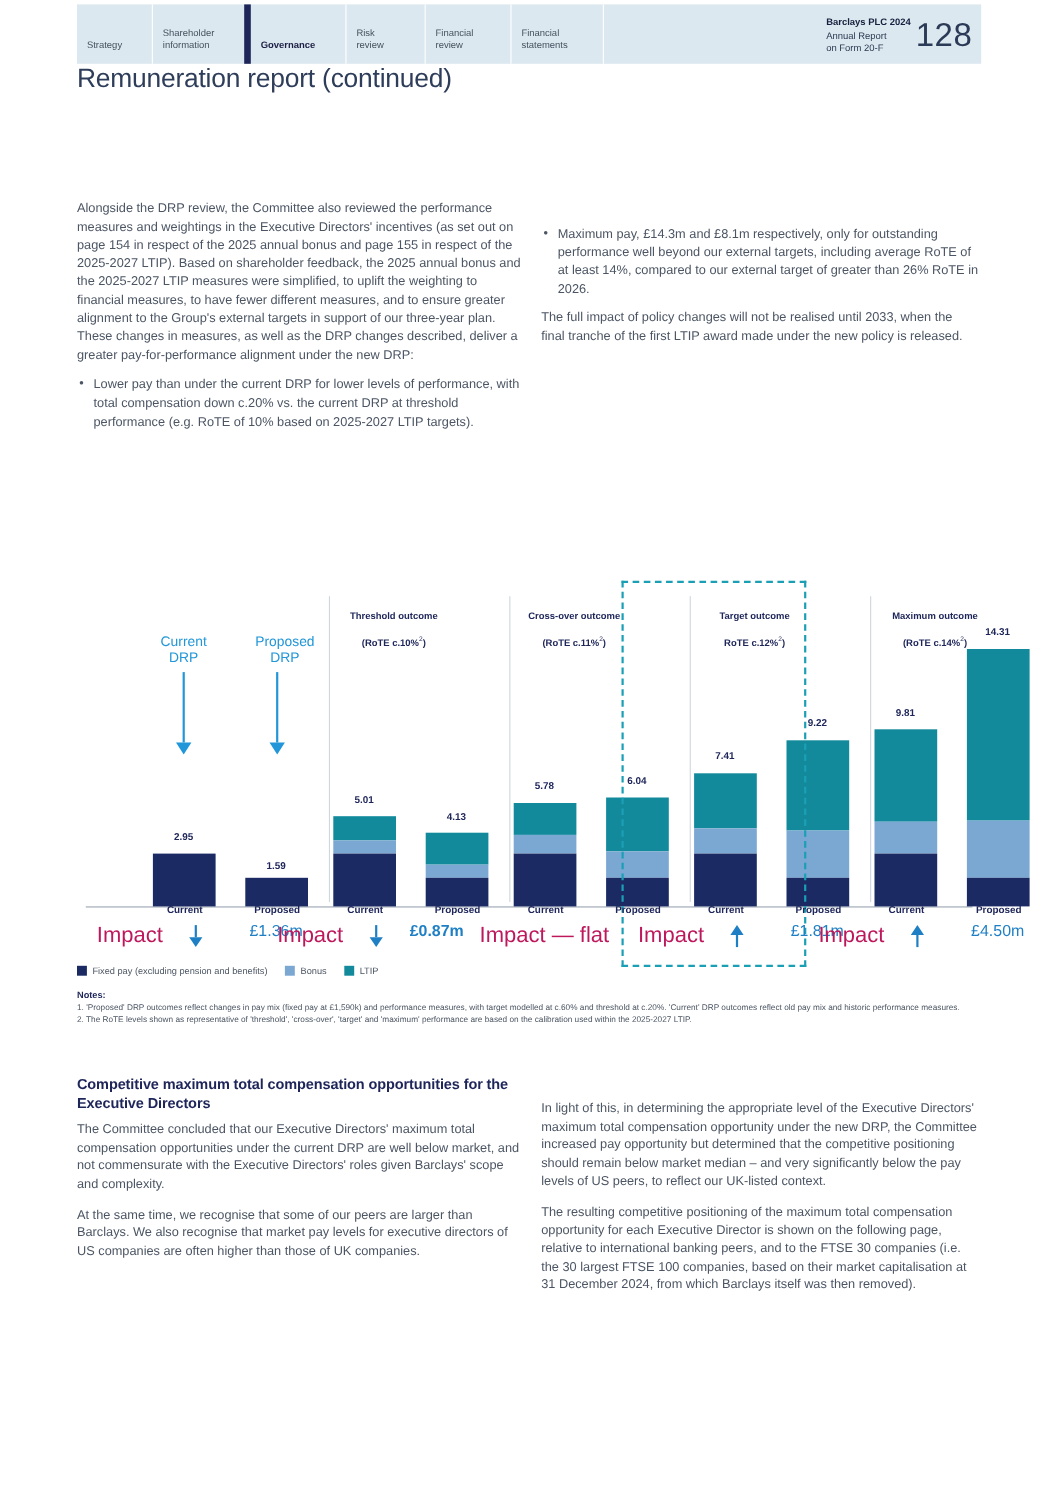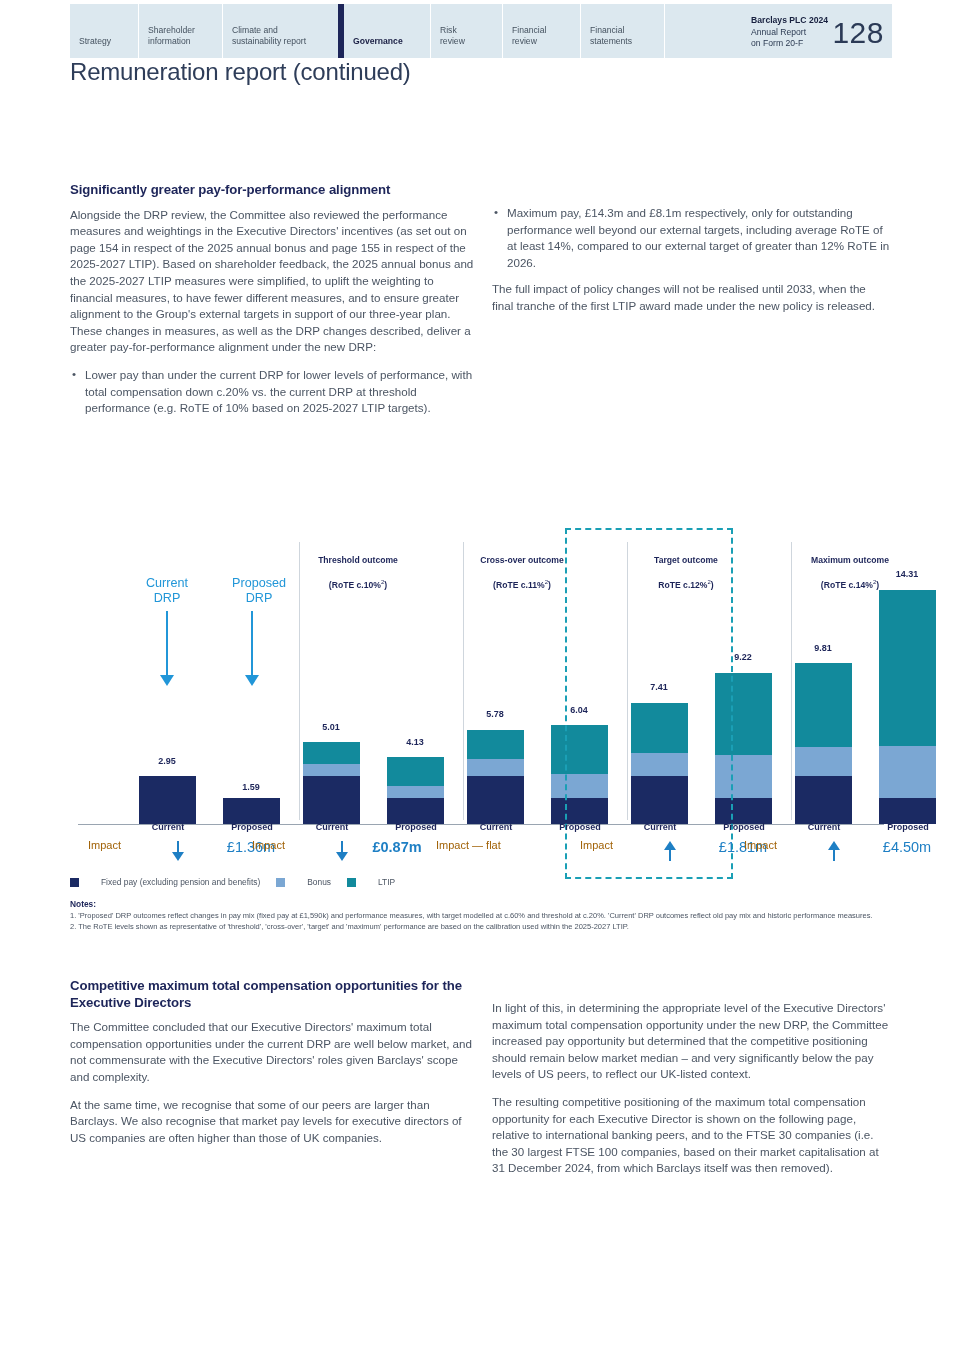--- a/index.html
+++ b/index.html
@@ -133,21 +133,21 @@
   }
 
   
   .impact-row { position: absolute; left: 70px; top: 822px; width: 822px; height: 50px; }
   .cp-label {
     position: absolute; top: 0; width: 72px; text-align: center;
     font-size: 9px; font-weight: bold; color: #1d2559;
   }
   .impact-text {
     position: absolute; top: 17px;
-    font-size: 11px; color: #a16207; font-weight: 400; white-space: nowrap;
+    font-size: 20px; color: #be185d; font-weight: 400; white-space: nowrap;
   }
   .impact-val {
     position: absolute; top: 17px; width: 90px; text-align: center;
     font-size: 14.5px; color: #1e7fc4; font-weight: 400;
   }
   .imp-arrow { position: absolute; width: 12px; }
   .imp-arrow .shaft { width: 2.5px; background: #1e7fc4; margin: 0 auto; }
   .imp-arrow .head-d {
     width: 0; height: 0; margin: 0 auto;
     border-left: 6px solid transparent; border-right: 6px solid transparent;
@@ -158,21 +158,21 @@
     border-left: 6px solid transparent; border-right: 6px solid transparent;
     border-bottom: 9px solid #1e7fc4;
   }
 
   
   .legend {
     position: absolute; left: 70px; top: 877px;
     display: flex; align-items: center; gap: 6px;
     font-size: 8.4px; color: #4b5563;
   }
-  .legend .item { display: flex; align-items: center; gap: 22px; margin-right: 10px; }
+  .legend .item { display: flex; align-items: center; gap: 5px; margin-right: 10px; }
   .sw { width: 9px; height: 9px; display: inline-block; }
   .sw.fixed { background: #1b2a63; }
   .sw.bonus { background: #7ba7d3; }
   .sw.ltip  { background: #128a9c; }
 
   
   .notes { position: absolute; left: 70px; top: 899px; width: 850px; }
   .notes .nh { font-size: 8.4px; font-weight: bold; color: #1d2559; margin-bottom: 2px; }
   .notes .nl {
     font-size: 7.5px; line-height: 10.2px; color: #4b5563; margin-bottom: 1px;
@@ -181,52 +181,49 @@
 </style>
 </head>
 <body>
 
 <div class="page">
 
   <div class="navbar">
     <div class="nav-tab t-strategy"><span>Strategy</span></div>
     <div class="nav-tab t-shareholder"><span>Shareholder
 information</span></div>
-    <div class="nav-tab t-climate"><span>Climate and
-sustainability report</span></div>
     <div class="nav-tab t-governance active"><span>Governance</span></div>
     <div class="nav-tab t-risk"><span>Risk
 review</span></div>
     <div class="nav-tab t-finrev"><span>Financial
 review</span></div>
     <div class="nav-tab t-finstat"><span>Financial
 statements</span></div>
     <div class="nav-tab t-spacer"></div>
 
     <div class="nav-meta">
       <div class="m1">Barclays PLC 2024</div>
       <div>Annual Report</div>
       <div>on Form 20-F</div>
     </div>
     <div class="page-num">128</div>
   </div>
 
   <div class="page-title">Remuneration report (continued)</div>
 
   <div class="col col-left-top">
-    <h2 class="sec">Significantly greater pay-for-performance alignment</h2>
     <p>Alongside the DRP review, the Committee also reviewed the performance measures and weightings in the Executive Directors' incentives (as set out on page 154 in respect of the 2025 annual bonus and page 155 in respect of the 2025-2027 LTIP). Based on shareholder feedback, the 2025 annual bonus and the 2025-2027 LTIP measures were simplified, to uplift the weighting to financial measures, to have fewer different measures, and to ensure greater alignment to the Group's external targets in support of our three-year plan. These changes in measures, as well as the DRP changes described, deliver a greater pay-for-performance alignment under the new DRP:</p>
     <ul class="bullets">
       <li>Lower pay than under the current DRP for lower levels of performance, with total compensation down c.20% vs. the current DRP at threshold performance (e.g. RoTE of 10% based on 2025-2027 LTIP targets).</li>
     </ul>
   </div>
 
   <div class="col col-right-top">
     <ul class="bullets">
-      <li>Maximum pay, £14.3m and £8.1m respectively, only for outstanding performance well beyond our external targets, including average RoTE of at least 14%, compared to our external target of greater than 12% RoTE in 2026.</li>
+      <li>Maximum pay, £14.3m and £8.1m respectively, only for outstanding performance well beyond our external targets, including average RoTE of at least 14%, compared to our external target of greater than 26% RoTE in 2026.</li>
     </ul>
     <p>The full impact of policy changes will not be realised until 2033, when the final tranche of the first LTIP award made under the new policy is released.</p>
   </div>
 
   <div class="chart-wrap">
 
     <div class="plot">
       <div class="sep" style="left:229px"></div>
       <div class="sep" style="left:393px"></div>
       <div class="sep" style="left:557px"></div>

